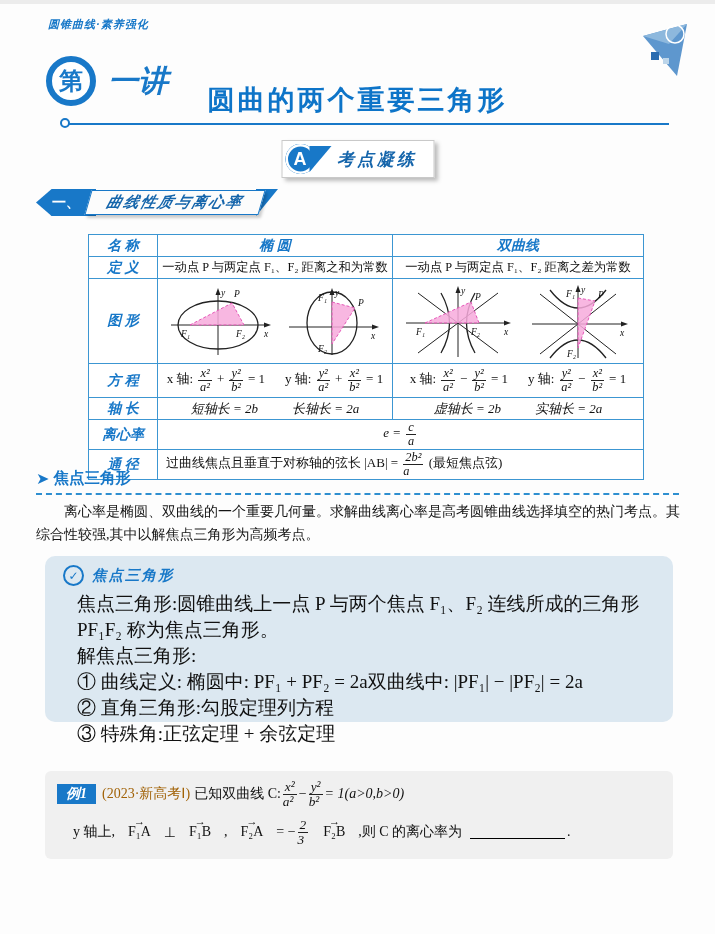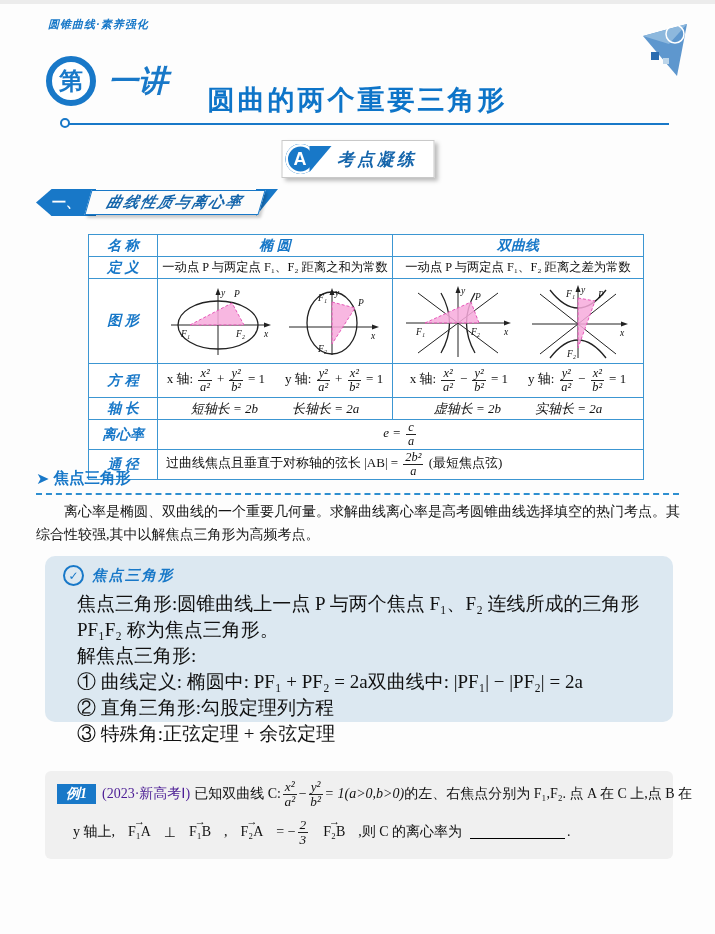--- a/index.html
+++ b/index.html
@@ -46,21 +46,21 @@
   .info-table td{border:1.4px solid #3c96d2;text-align:center;padding:1px 3px;vertical-align:middle;}
   .info-table td.lbl{color:#1878c8;font-weight:bold;font-style:italic;width:62px;font-size:14px;}
   .info-table td.c2{width:228px;}
   .info-table td.c3{width:244px;}
   .def-text{font-size:12.3px;}
   .fig-pair{display:flex;justify-content:space-around;align-items:center;padding:2px 0;}
   .eq-row{display:flex;justify-content:center;align-items:center;gap:20px;}
   .axlen-row{display:flex;justify-content:center;gap:34px;}
   .latus-cell{text-align:left !important;padding-left:8px !important;}
   
-  .frac{display:inline-flex;flex-direction:column;align-items:center;vertical-align:middle;
+  .frac{display:inline-flex;flex-direction:column;vertical-align:middle;
         line-height:1.05;font-style:italic;margin:0 2px;font-size:0.95em;}
   .frac>span:first-child{border-bottom:1px solid #222;padding:0 2px;}
   .mi{font-style:italic;}
   .vec{position:relative;display:inline-block;margin:0 13px;}
   .vec::before{content:"→";position:absolute;top:-0.85em;left:50%;transform:translateX(-50%);
                font-style:normal;font-size:0.8em;}
   
   .topic-header{position:absolute;top:464px;left:36px;display:flex;align-items:center;}
   .topic-arrow{color:#1878c8;font-size:16px;margin-right:4px;font-family:"DejaVu Sans",sans-serif;}
   .topic-title{color:#1878c8;font-weight:bold;font-size:15.5px;font-family:"Liberation Sans",sans-serif;}
@@ -76,21 +76,21 @@
               margin-right:8px;font-family:"DejaVu Sans",sans-serif;}
   .kbox-title{color:#1878c8;font-weight:bold;font-style:italic;font-size:14.5px;letter-spacing:2px;}
   .kbox-line{font-size:19px;line-height:26px;padding-left:14px;}
   .kbox-item1{display:flex;}
   
   .example{position:absolute;top:767px;left:45px;width:628px;background:#f0f0f0;border-radius:6px;
            padding:9px 12px 12px;box-sizing:border-box;font-size:14px;}
   .ex-line1{display:flex;align-items:center;flex-wrap:nowrap;white-space:nowrap;}
   .ex-badge{background:#1878c8;color:#fff;font-style:italic;font-weight:bold;padding:1px 9px;
             margin-right:6px;font-size:14px;flex:0 0 auto;}
-  .ex-source{color:#4c1d95;margin-right:4px;}
+  .ex-source{color:#a16207;margin-right:4px;}
   .ex-line2{margin-top:9px;padding-left:16px;display:flex;align-items:center;white-space:nowrap;}
   .blank{display:inline-block;width:95px;border-bottom:1.5px solid #000;height:13px;margin:0 2px 0 8px;}
   svg .axis{stroke:#222;stroke-width:1;fill:none;}
   svg .curve{stroke:#222;stroke-width:1.3;fill:none;}
   svg .tri{fill:#f7aadc;fill-opacity:.85;stroke:#e557b8;stroke-width:1;stroke-dasharray:3 2;}
   svg .ah{fill:#222;stroke:none;}
   svg text.flabel{font-size:9.5px;font-style:italic;fill:#111;font-family:"Liberation Serif",serif;}
 </style>
 </head>
 <body>
@@ -343,21 +343,20 @@
       <span class="frac">
           <span>x²</span>
           <span>a²</span>
         </span>
       <span>−</span>
       <span class="frac">
           <span>y²</span>
           <span>b²</span>
         </span>
       <span class="mi">= 1(a&gt;0,b&gt;0)</span>
-      <span>的左、右焦点分别为 F₁,F₂. 点 A 在 C 上,点 B 在</span>
     </div>
     <div class="ex-line2">
       <span>y 轴上,</span>
       <span class="vec">F₁A</span>
       <span>⊥</span>
       <span class="vec">F₁B</span>
       <span>,</span>
       <span class="vec">F₂A</span>
       <span>= −</span>
       <span class="frac">

